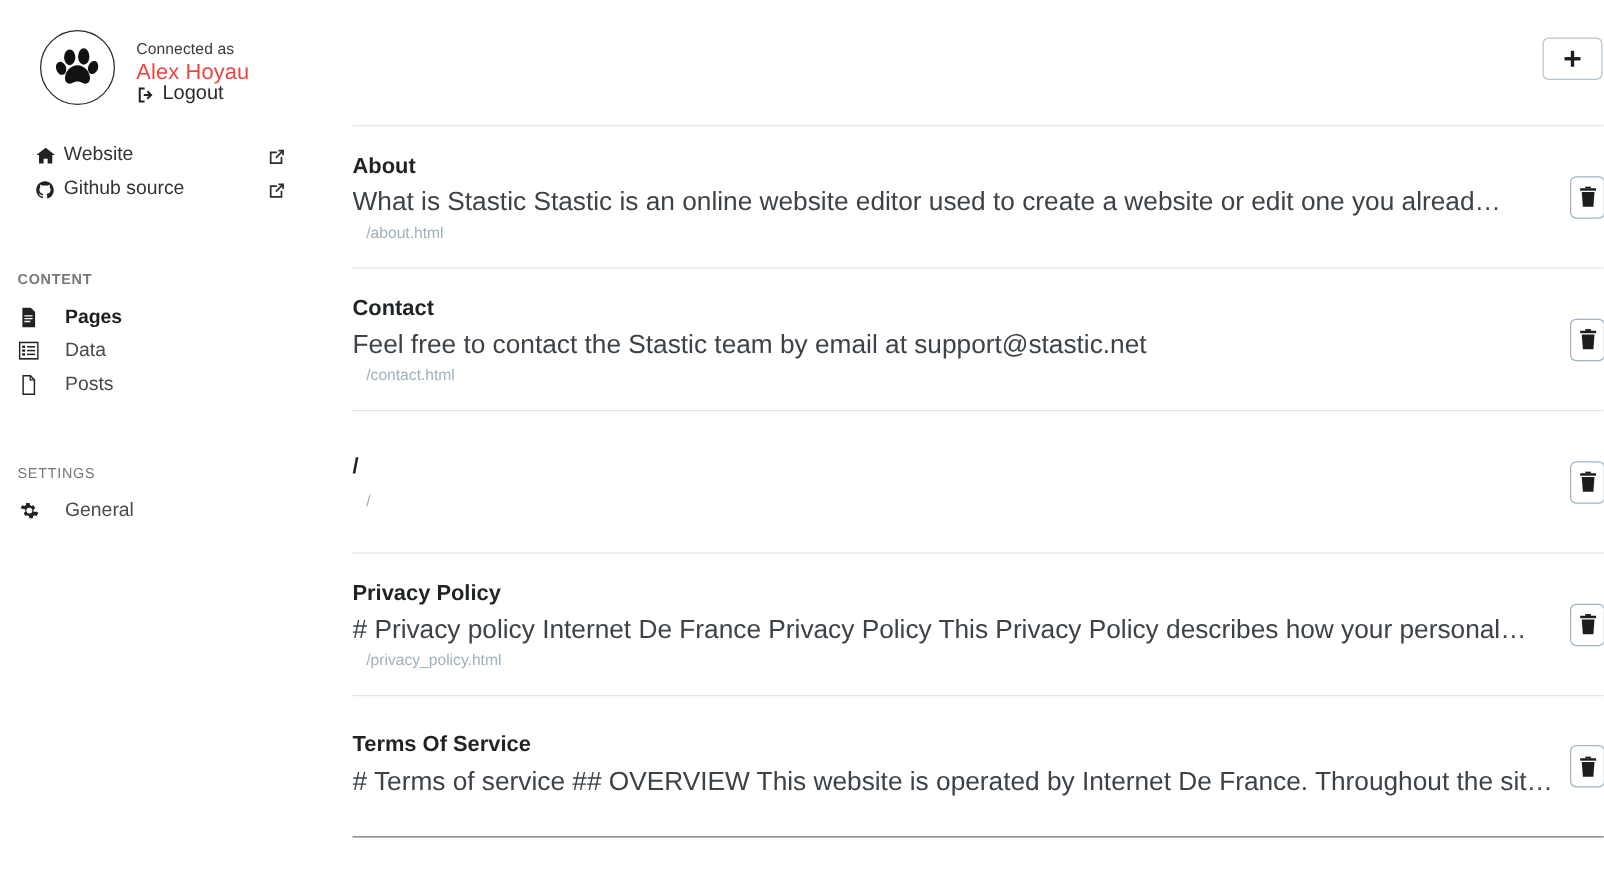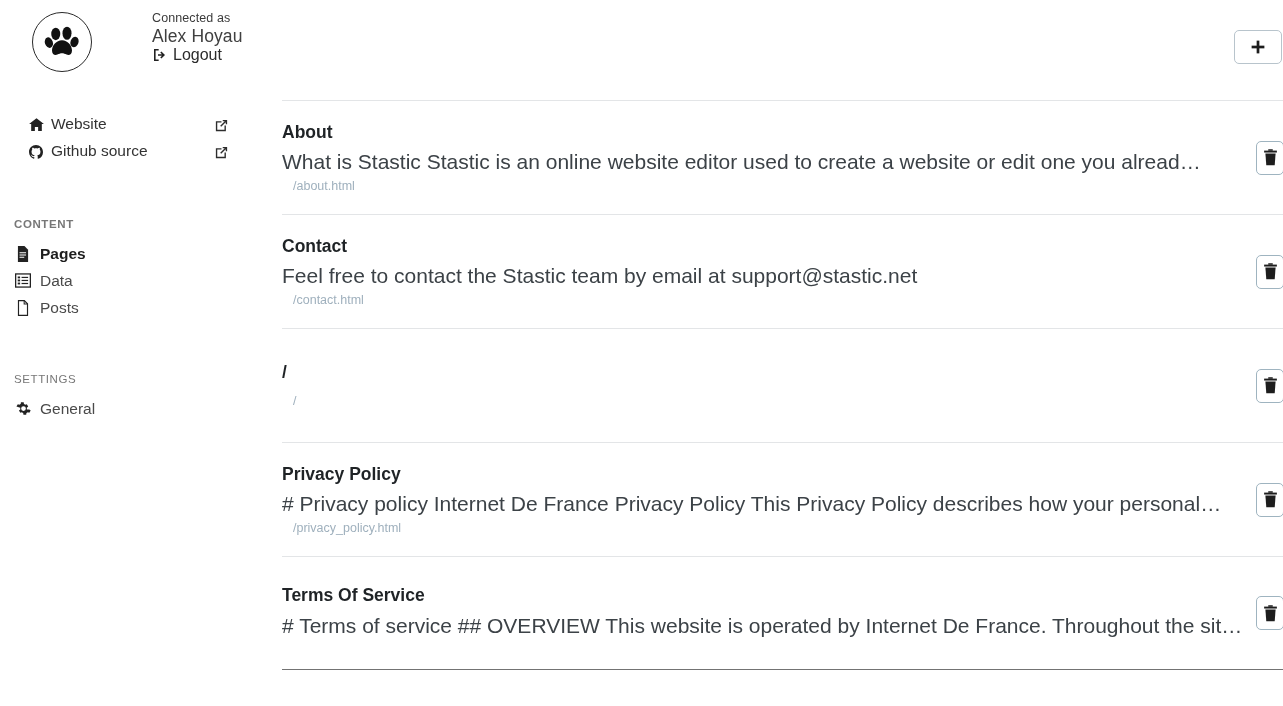--- a/index.html
+++ b/index.html
@@ -16,24 +16,23 @@
   .sidebar {
     width: 266px;
     min-width: 266px;
     height: 706px;
     background: #ffffff;
     padding: 0;
     position: relative;
   }
   .profile {
     display: flex;
-    align-items: flex-start;
+    align-items: flex-end;
     padding: 12px 0 0 32px;
     height: 84px;
-    gap: 43px;
   }
   .avatar {
     width: 60px; height: 60px;
     border-radius: 50%;
     border: 1px solid #2a2a2a;
     display: flex; align-items: center; justify-content: center;
     flex-shrink: 0;
     background: #fff;
   }
   .profile-text {
@@ -41,21 +40,21 @@
     line-height: 1.05;
   }
   .connected-as {
     font-size: 12.5px;
     color: #3b3b3b;
     letter-spacing: .1px;
     margin-bottom: 2px;
   }
   .user-name {
     font-size: 17.5px;
-    color: #404040;
+    color: #ef4444;
     letter-spacing: .1px;
     margin-bottom: 1px;
   }
   .logout {
     font-size: 16px;
     color: #2b2b2b;
     display: flex;
     align-items: center;
     gap: 5px;
     cursor: pointer;
@@ -103,21 +102,21 @@
     align-items: center;
     height: 27px;
     padding-left: 14px;
     cursor: pointer;
   }
   .nav-item .ico {
     width: 18px; display:flex; align-items:center; justify-content:center;
     color: #222;
   }
   .nav-item .lbl {
-    margin-left: 8px;
+    margin-left: 20px;
     font-size: 15.5px;
     color: #4a4a4a;
   }
   .nav-item.active .lbl { color: #1d1d1d; font-weight: bold; }
 
   
   .main {
     flex: 1;
     height: 636px;
     position: relative;

